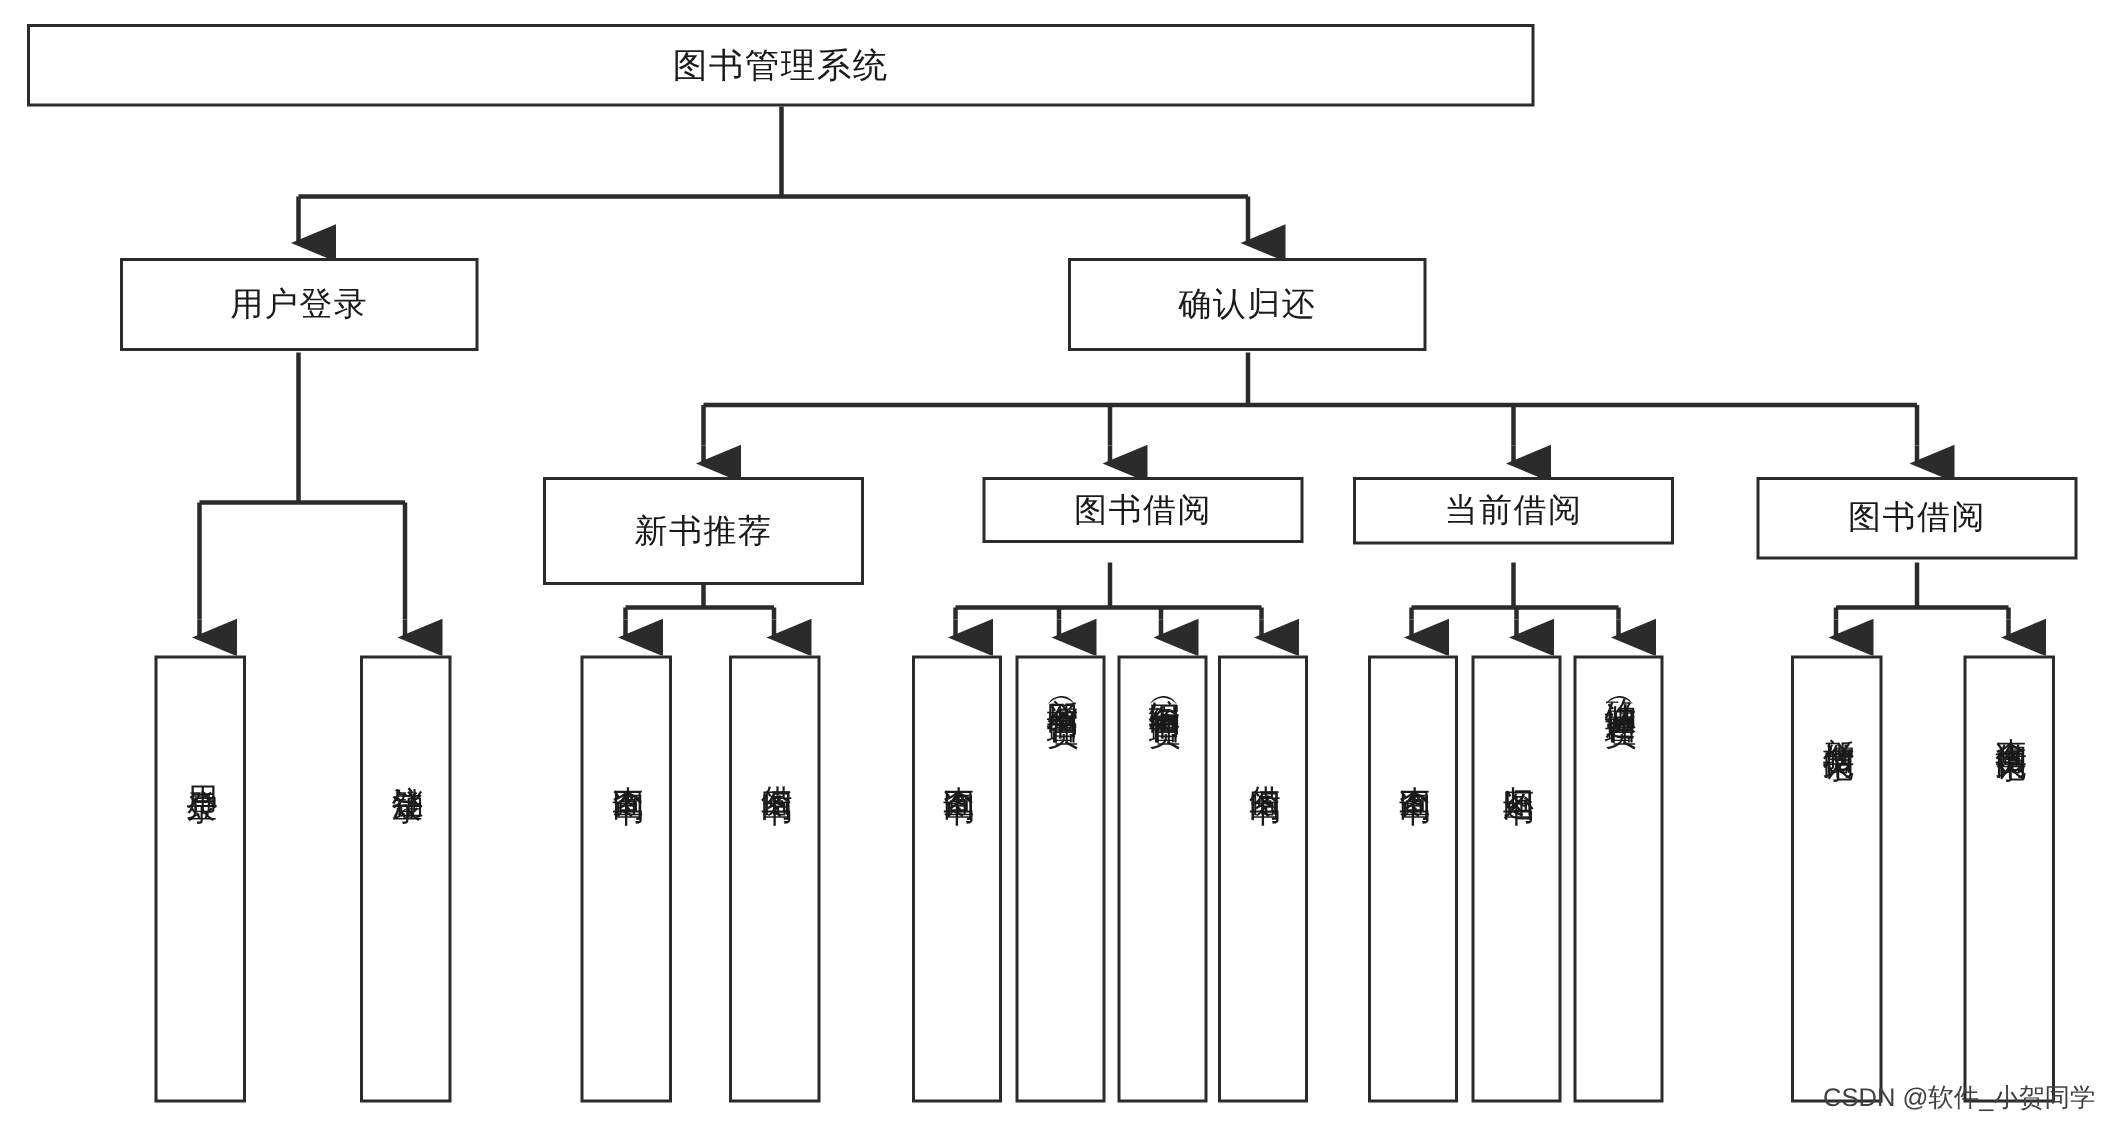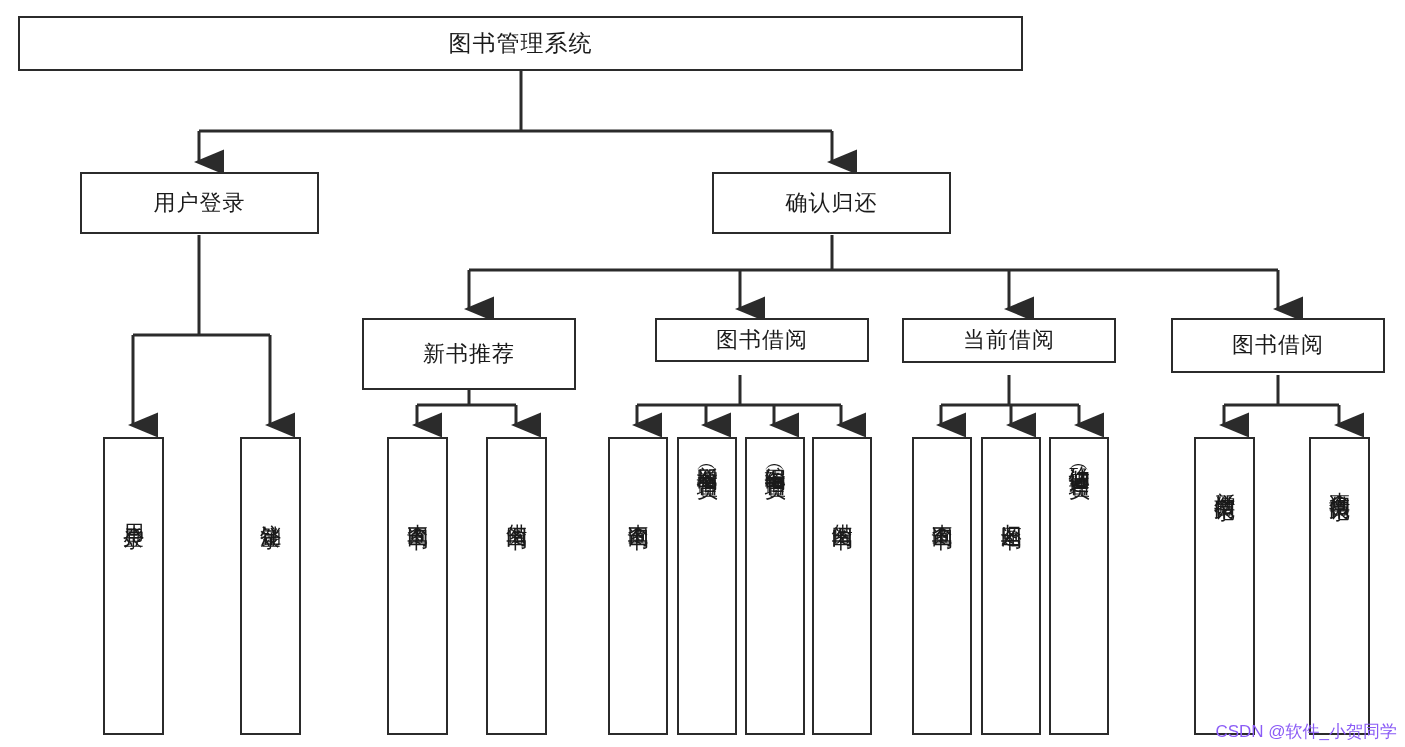--- a/index.html
+++ b/index.html
@@ -61,21 +61,21 @@
     white-space: nowrap;
   }
   .vtext.centered {
     margin-top: 58px;
   }
   .watermark {
     position: absolute;
     right: 8px;
     bottom: 4px;
     font-size: 17px;
-    color: #8b5cf6;
+    color: #404040;
     z-index: 5;
     white-space: nowrap;
   }
 </style>
 </head>
 <body>
 
 <div id="diagram">
 
   <svg id="edges" viewBox="0 0 1405 747" width="1405" height="747">

